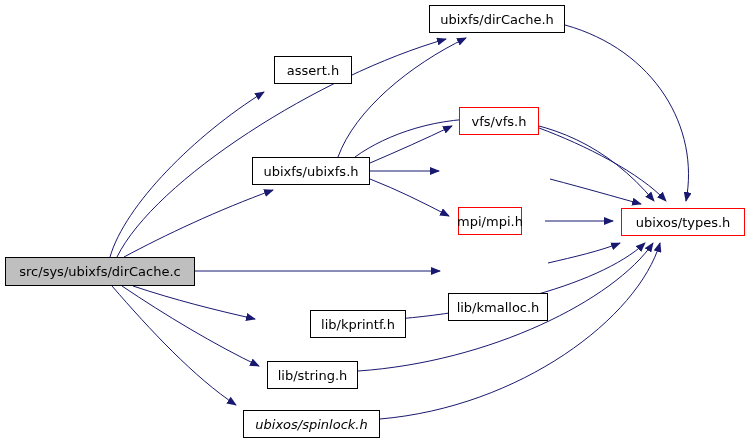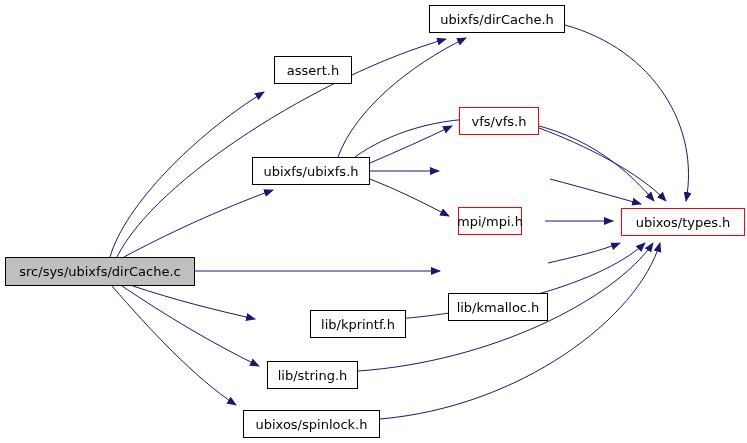--- a/index.html
+++ b/index.html
@@ -103,17 +103,17 @@
   </div>
 
   <div class="node" style="left: 264px; top: 310px; width: 96px; height: 28px; border-color: rgb(0, 0, 0); background: rgb(255, 255, 255); margin-left: 46px;">
     <span>lib/kprintf.h</span>
   </div>
 
   <div class="node" style="left: 267px; top: 361px; width: 91px; height: 28px; border-color: rgb(0, 0, 0); background: rgb(255, 255, 255);">
     <span>lib/string.h</span>
   </div>
 
-  <div class="node" style="left: 243px; top: 410px; width: 137px; height: 28px; border-color: rgb(0, 0, 0); background: rgb(255, 255, 255);">
+  <div class="node" style="left: 243px; top: 410px; width: 137px; height: 28px; border-color: rgb(0, 0, 0); background: rgb(255, 255, 255); font-style: italic;">
     <span>ubixos/spinlock.h</span>
   </div>
 
 </div>
 
 </body></html>

